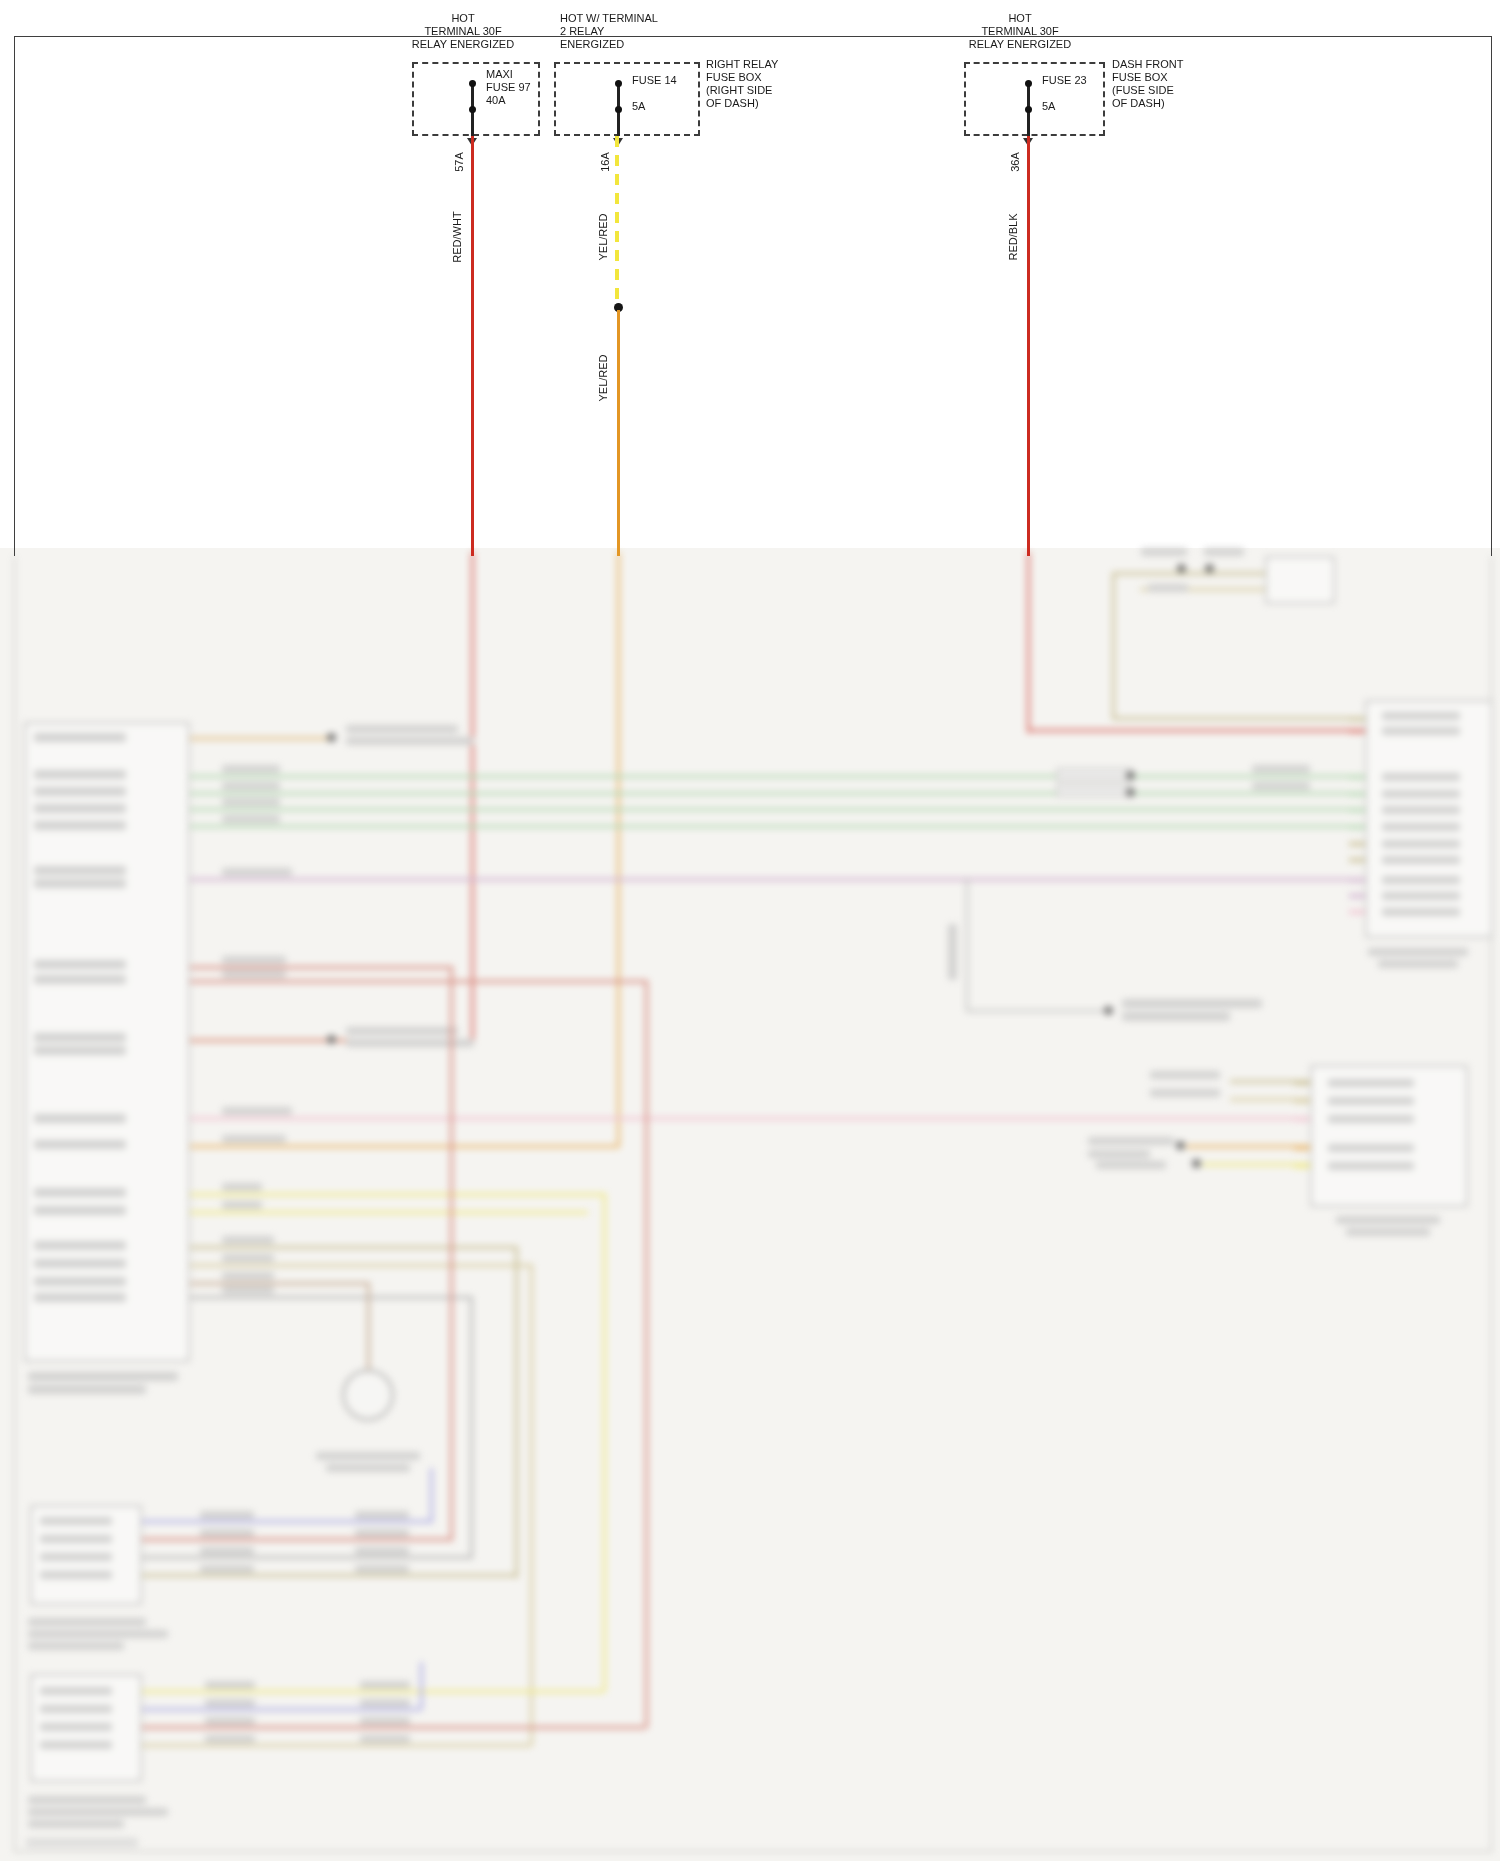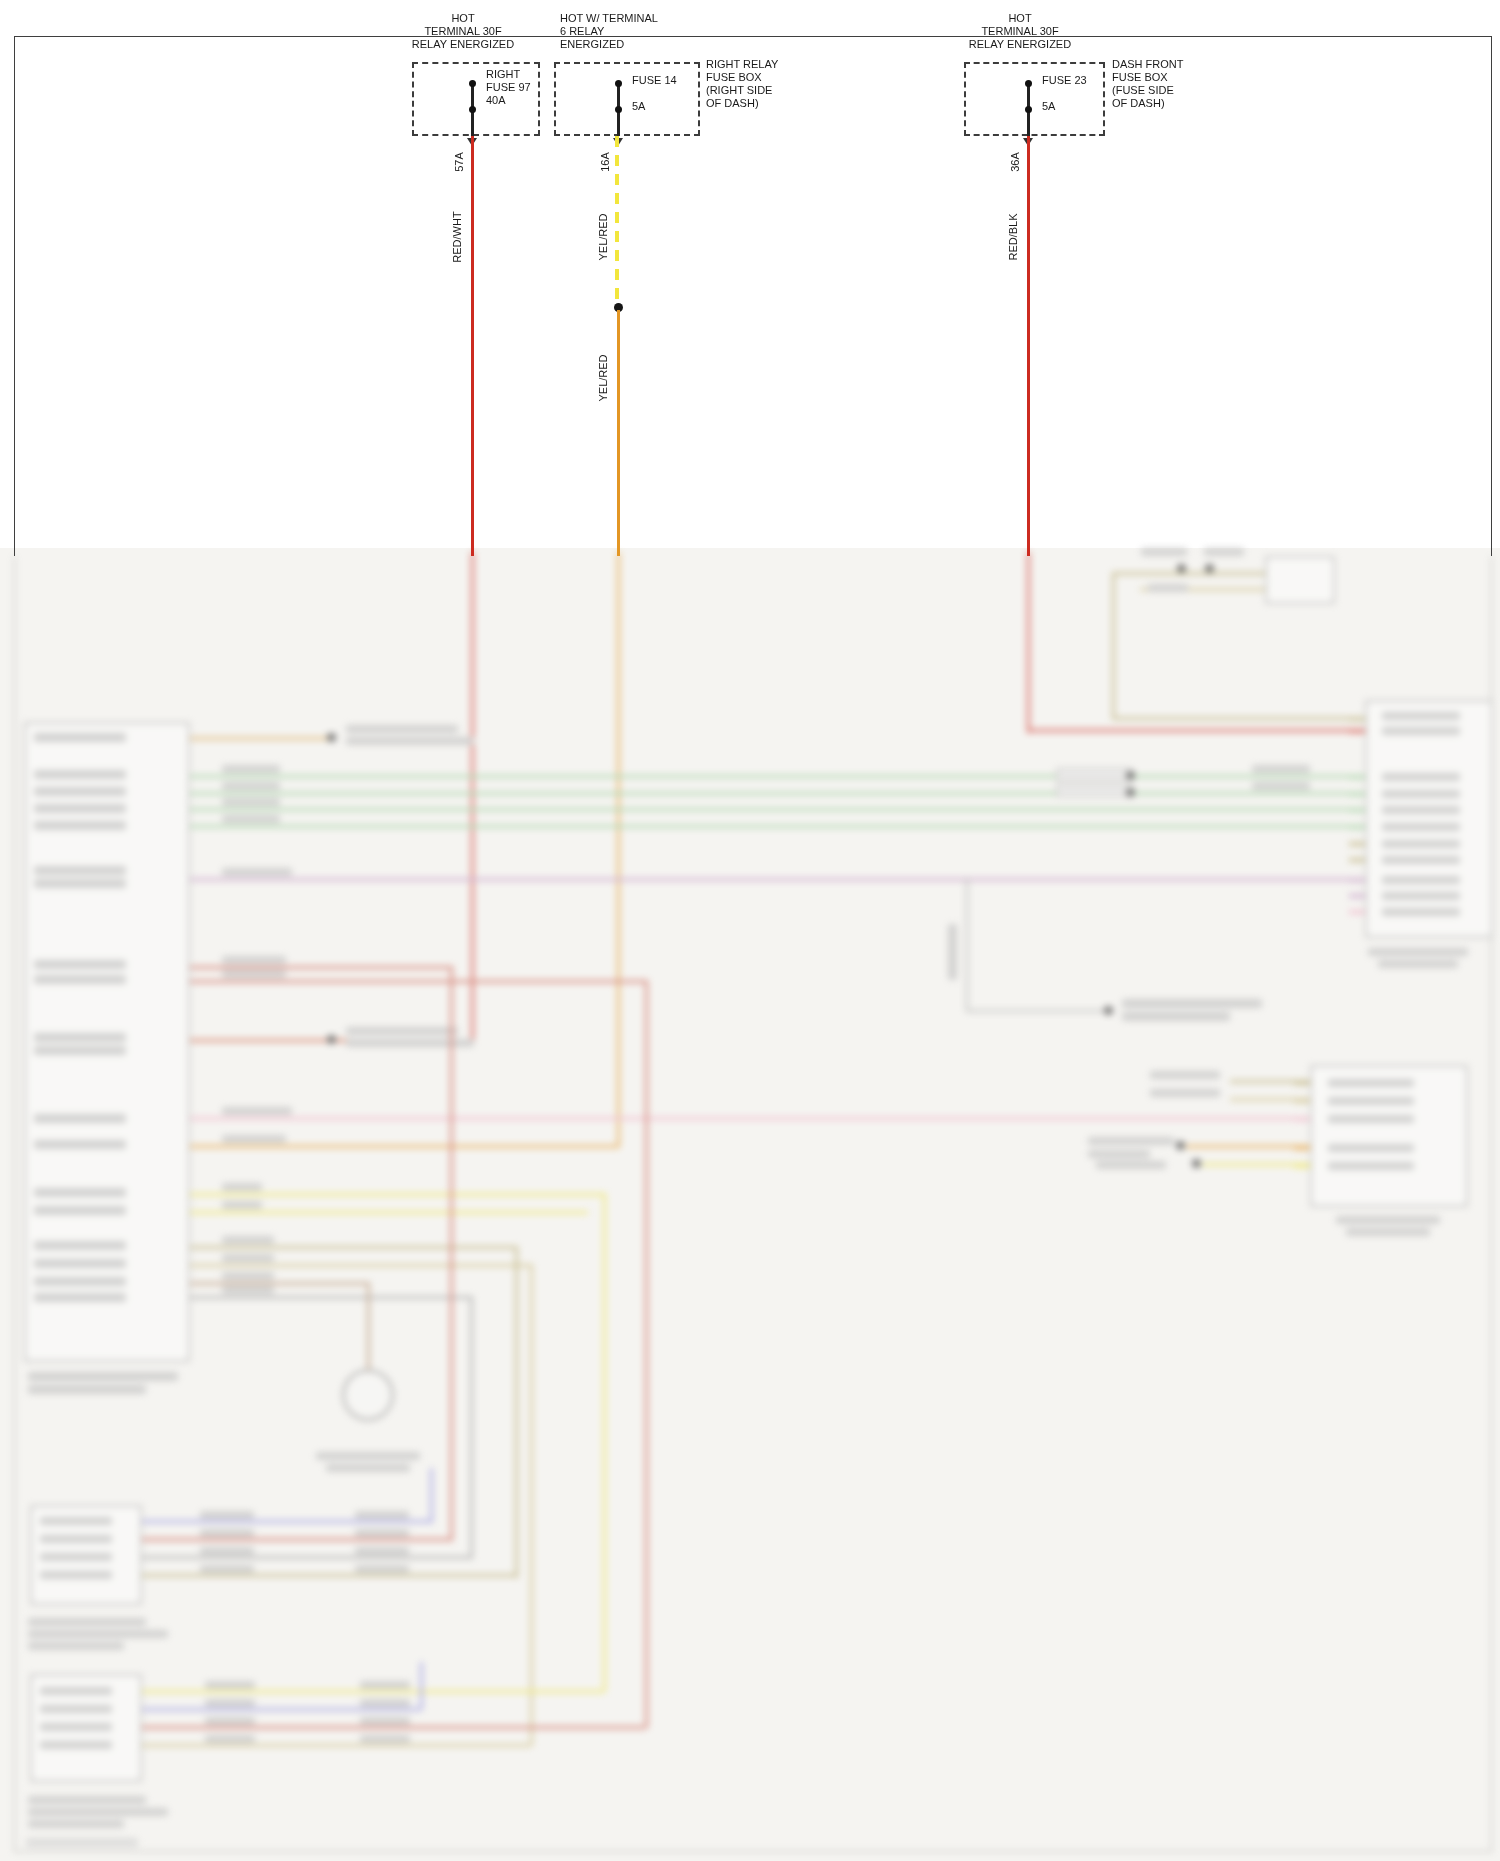--- a/index.html
+++ b/index.html
@@ -228,32 +228,32 @@
 <div class="hdr c" style="left:393px;top:12px;width:140px">
   <div>HOT</div>
   <div>TERMINAL 30F</div>
   <div>RELAY ENERGIZED</div>
 </div>
 <div class="dbox" style="left:412px;top:62px;width:128px;height:74px"></div>
 <div class="fline" style="left:471px;top:84px;height:52px"></div>
 <i class="fdot" style="left:469px;top:80px"></i>
 <i class="fdot" style="left:469px;top:106px"></i>
 <div class="lbl" style="left:486px;top:68px">
-  <div>RIGHT</div>
+  <div>MAXI</div>
   <div>FUSE 97</div>
   <div>40A</div>
 </div>
 <i class="arr" style="left:467px;top:138px"></i>
 <div class="rot" style="left:439px;top:156px;width:40px">57A</div>
 <div class="wire" style="left:471px;top:136px;height:420px;background:#cc2b20"></div>
 <div class="rot" style="left:412px;top:231px;width:90px">RED/WHT</div>
 
 <div class="hdr" style="left:560px;top:12px;width:170px">
   <div>HOT W/ TERMINAL</div>
-  <div>6 RELAY</div>
+  <div>2 RELAY</div>
   <div>ENERGIZED</div>
 </div>
 <div class="dbox" style="left:554px;top:62px;width:146px;height:74px"></div>
 <div class="fline" style="left:617px;top:84px;height:52px"></div>
 <i class="fdot" style="left:615px;top:80px"></i>
 <i class="fdot" style="left:615px;top:106px"></i>
 <div class="lbl" style="left:632px;top:74px">FUSE 14</div>
 <div class="lbl" style="left:632px;top:100px">5A</div>
 <div class="hdr" style="left:706px;top:58px;width:110px">
   <div>RIGHT RELAY</div>

